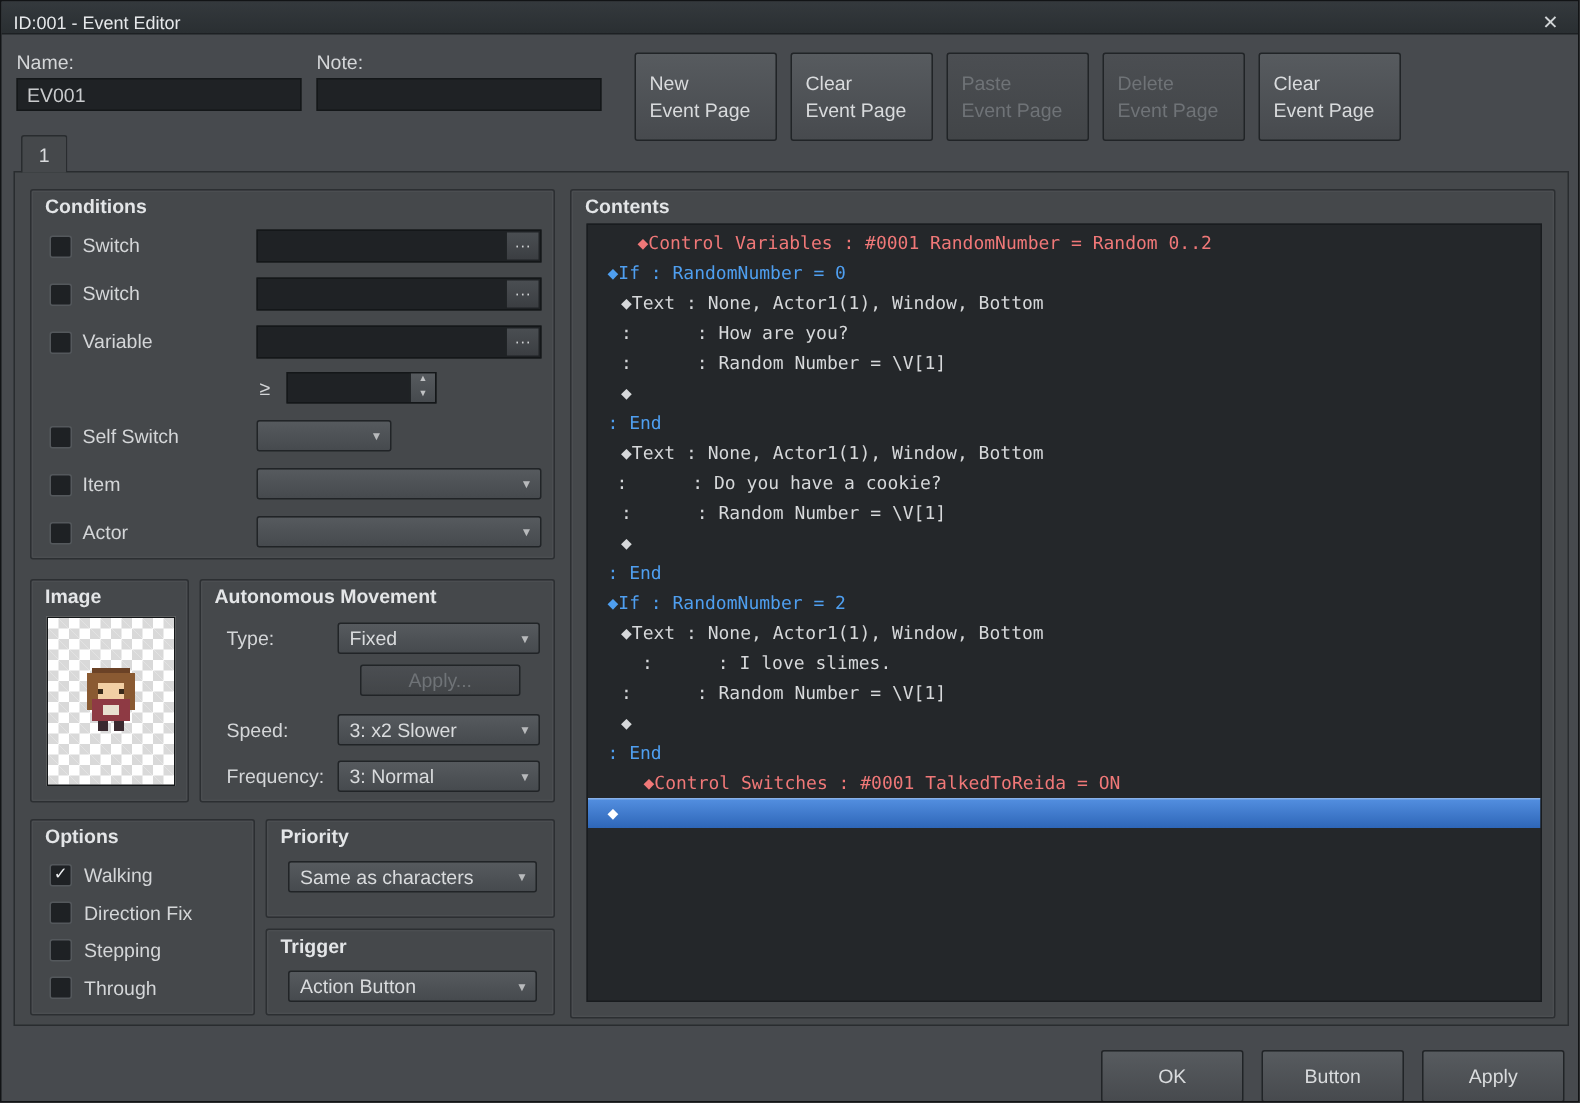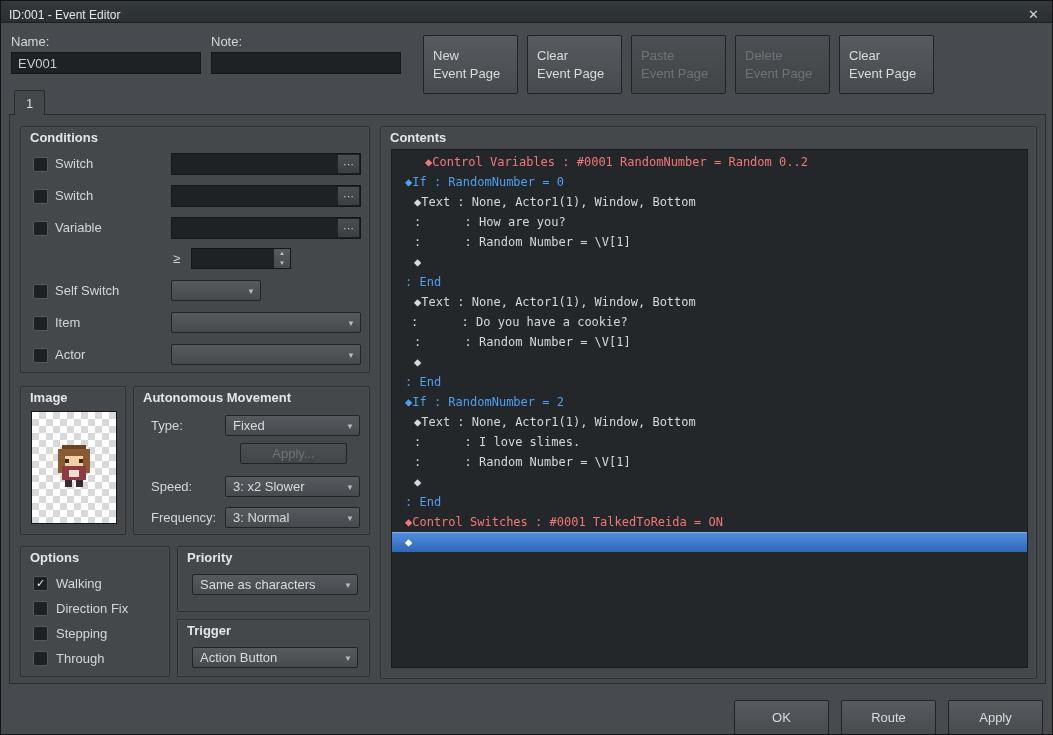--- a/index.html
+++ b/index.html
@@ -282,28 +282,28 @@
           <div class="cmd-line" style="padding-left: 22px; color: rgb(214, 216, 218);">:      : Random Number = \V[1]</div>
           <div class="cmd-line" style="padding-left: 22px; color: rgb(214, 216, 218);">◆</div>
           <div class="cmd-line" style="padding-left: 13px; color: rgb(79, 159, 240);">: End</div>
           <div class="cmd-line" style="padding-left: 22px; color: rgb(214, 216, 218);">◆Text : None, Actor1(1), Window, Bottom</div>
           <div class="cmd-line" style="padding-left: 19px; color: rgb(214, 216, 218);">:      : Do you have a cookie?</div>
           <div class="cmd-line" style="padding-left: 22px; color: rgb(214, 216, 218);">:      : Random Number = \V[1]</div>
           <div class="cmd-line" style="padding-left: 22px; color: rgb(214, 216, 218);">◆</div>
           <div class="cmd-line" style="padding-left: 13px; color: rgb(79, 159, 240);">: End</div>
           <div class="cmd-line" style="padding-left: 13px; color: rgb(79, 159, 240);">◆If : RandomNumber = 2</div>
           <div class="cmd-line" style="padding-left: 22px; color: rgb(214, 216, 218);">◆Text : None, Actor1(1), Window, Bottom</div>
-          <div class="cmd-line" style="padding-left: 22px; color: rgb(214, 216, 218);">:      : I love slimes.</div>
+          <div class="cmd-line" style="padding-left: 36px; color: rgb(214, 216, 218);">:      : I love slimes.</div>
           <div class="cmd-line" style="padding-left: 22px; color: rgb(214, 216, 218);">:      : Random Number = \V[1]</div>
           <div class="cmd-line" style="padding-left: 22px; color: rgb(214, 216, 218);">◆</div>
           <div class="cmd-line" style="padding-left: 13px; color: rgb(79, 159, 240);">: End</div>
-          <div class="cmd-line" style="padding-left: 13px; color: rgb(240, 120, 120);">◆Control Switches : #0001 TalkedToReida = ON</div>
+          <div class="cmd-line" style="padding-left: 13px; color: rgb(240, 120, 120); margin-left: 24px;">◆Control Switches : #0001 TalkedToReida = ON</div>
           <div class="cmd-line selected" style="padding-left: 13px; color: rgb(255, 255, 255);">◆</div>
         </div>
     </div>
 
   </div>
 
   <div class="btn footer-btn" style="left:733px;top:699px">OK</div>
-  <div class="btn footer-btn" style="left:840px;top:699px">Route</div>
+  <div class="btn footer-btn" style="left:840px;top:699px">Button</div>
   <div class="btn footer-btn" style="left:947px;top:699px">Apply</div>
 
 </div>
 
 </body></html>

